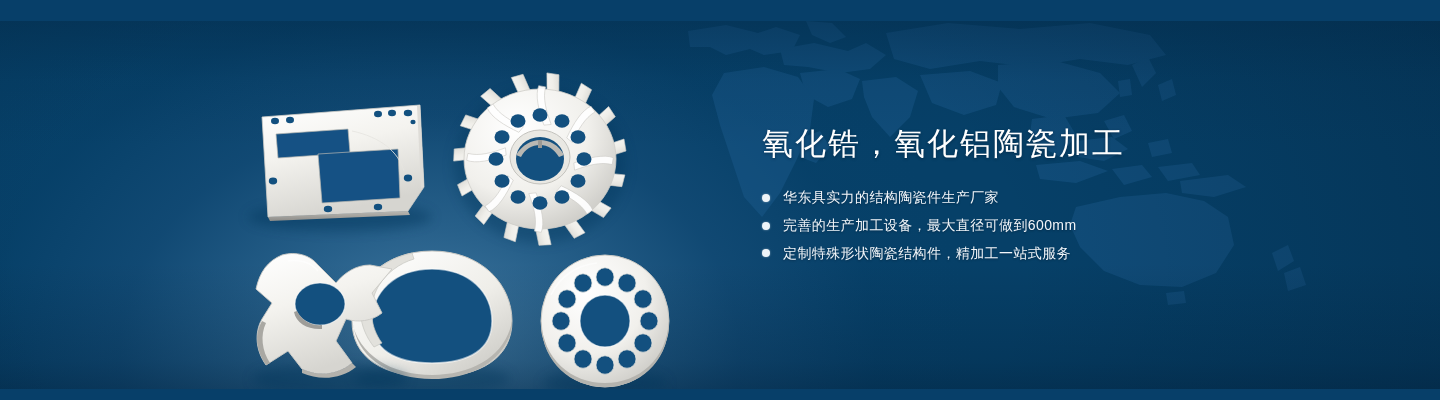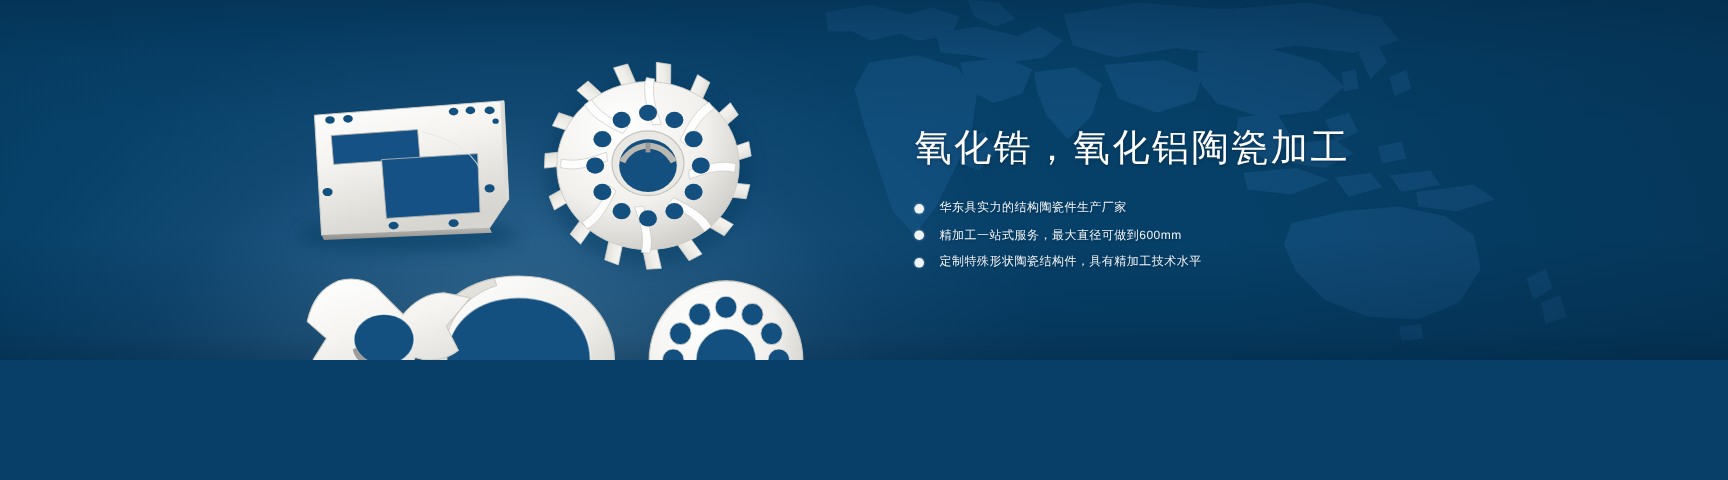--- a/index.html
+++ b/index.html
@@ -7,23 +7,24 @@
     padding: 0;
     background: #073f69;
   }
   body {
     font-family: "Liberation Sans", "DejaVu Sans", sans-serif;
   }
 
   .banner {
     position: relative;
     width: 1440px;
-    height: 300px;
+    height: 368px;
     overflow: hidden;
-    background: #ef4444;
+    background: #6d28d9;
+    margin-top: 21px;
   }
 
   
   .bg-base {
     position: absolute;
     inset: 0;
     background: #064068;
   }
   .bg-glow {
     position: absolute;
@@ -107,21 +108,21 @@
     width: 8px;
     height: 8px;
     border-radius: 50%;
     background: #eef4f8;
     flex: 0 0 auto;
     margin-right: 13px;
     box-shadow: 0 0 2px rgba(255,255,255,0.5);
   }
   .bullet-text {
     color: #f2f6fa;
-    font-size: 10px;
+    font-size: 14px;
     line-height: 1.35;
     letter-spacing: 0.4px;
     text-shadow: 0 1px 2px rgba(0,18,36,0.4);
     white-space: nowrap;
   }
 </style>
 </head>
 <body>
 
 <div class="banner">
@@ -412,22 +413,22 @@
   <div class="copy">
     <h1 class="headline">氧化锆，氧化铝陶瓷加工</h1>
 
     <ul class="bullets">
       <li class="bullet">
         <span class="bullet-dot"></span>
         <span class="bullet-text">华东具实力的结构陶瓷件生产厂家</span>
       </li>
       <li class="bullet">
         <span class="bullet-dot"></span>
-        <span class="bullet-text">精加工一站式服务，最大直径可做到600mm</span>
+        <span class="bullet-text">完善的生产加工设备，最大直径可做到600mm</span>
       </li>
       <li class="bullet">
         <span class="bullet-dot"></span>
-        <span class="bullet-text">定制特殊形状陶瓷结构件，具有精加工技术水平</span>
+        <span class="bullet-text">定制特殊形状陶瓷结构件，精加工一站式服务</span>
       </li>
     </ul>
   </div>
 
 </div>
 
 </body></html>

